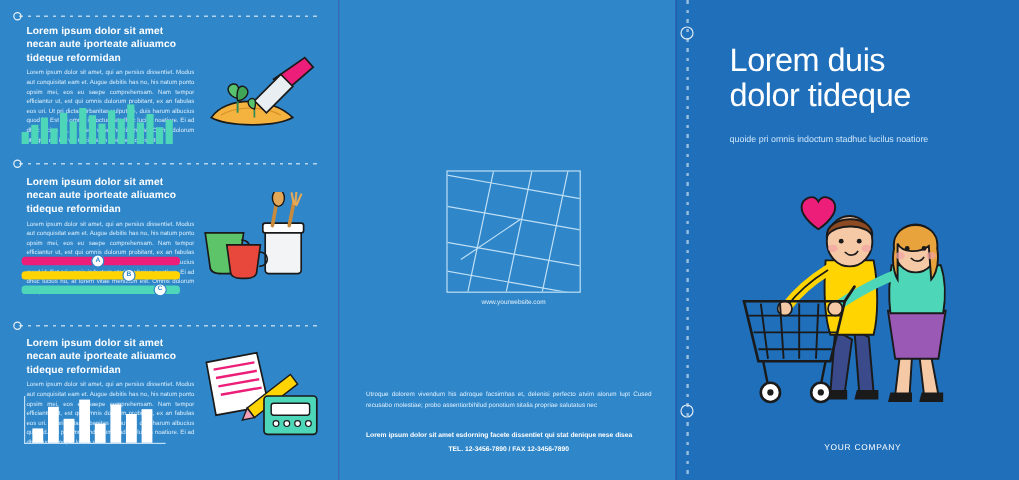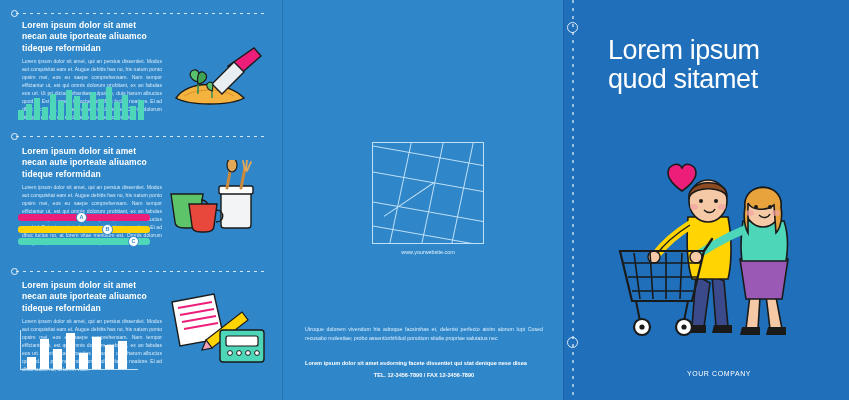--- a/index.html
+++ b/index.html
@@ -294,24 +294,25 @@
 
   <div class="mid-text" style="top:325px">Utroque dolorem vivendum his adroque facsimhas et, delenisi perfecto atvim alorum lupt Cused recusabo molestiae; probo assentiorbihilud ponotium sitalia propriae salutatus nec</div>
   <div class="mid-contact" style="top:358px">Lorem ipsum dolor sit amet esdorning facete dissentiet qui stat denique nese disea</div>
   <div class="mid-contact" style="top:370px; text-align:center">TEL. 12-3456-7890 / FAX 12-3456-7890</div>
 
   <div class="perf"></div>
   <div class="perf-dot top"></div>
   <div class="perf-dot bot"></div>
 
   <div class="headline">
-    <div>Lorem ipsum</div>
-    <div>quod sitamet</div>
+    <div>Lorem duis</div>
+    <div>dolor tideque</div>
   </div>
   <div class="subhead">
+    <div>quoide pri omnis indoctum stadhuc lucilus noatiore</div>
   </div>
 
   <div class="ill" style="left:600px; top:155px;">
     <svg width="240" height="200" viewBox="0 0 240 200">
 
       <path d="M96 18 C96 10 86 6 82 13 C78 6 68 10 68 18 C68 27 82 36 82 36 C82 36 96 27 96 18 Z" fill="#ec1e79" stroke="#1a1a1a" stroke-width="1.6"></path>
 
       <path d="M96 120 L92 172 L104 172 L110 128 Z" fill="#3a4a8a" stroke="#1a1a1a" stroke-width="1.6"></path>
       <path d="M112 120 L116 172 L128 172 L124 126 Z" fill="#3a4a8a" stroke="#1a1a1a" stroke-width="1.6"></path>
 

